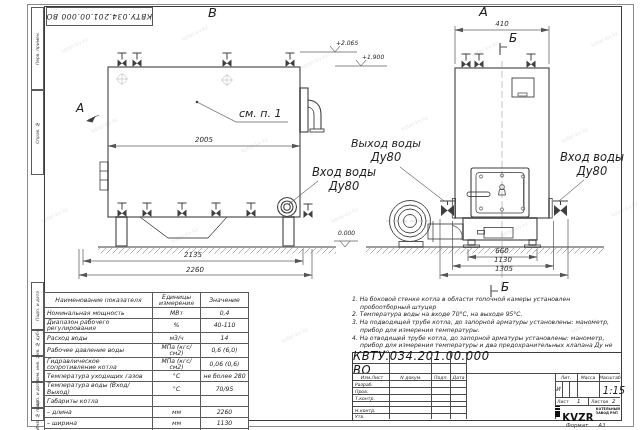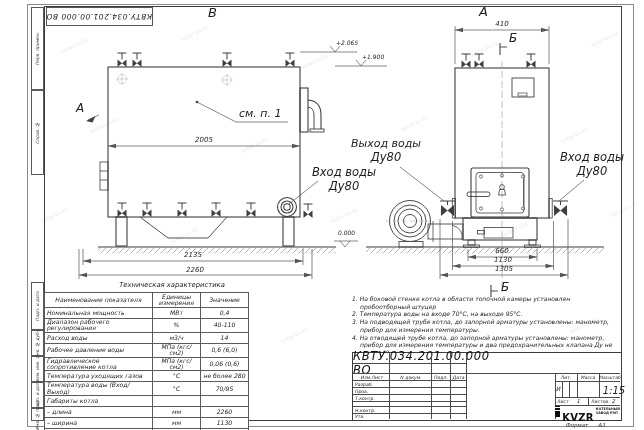--- a/index.html
+++ b/index.html
@@ -265,21 +265,20 @@
   <div class="lbl" style="left:362px;top:54px;font-size:6px">+1.900</div>
   <div class="lbl" style="left:338px;top:230px;font-size:6px">0.000</div>
 
   <div class="lbl c" style="left:310px;top:167px;width:68px;font-size:11.5px">Вход воды</div>
   <div class="lbl c" style="left:310px;top:181px;width:68px;font-size:11.5px">Ду80</div>
   <div class="lbl c" style="left:348px;top:138px;width:76px;font-size:11px">Выход воды</div>
   <div class="lbl c" style="left:348px;top:152px;width:76px;font-size:11.5px">Ду80</div>
   <div class="lbl c" style="left:556px;top:152px;width:72px;font-size:11.5px">Вход воды</div>
   <div class="lbl c" style="left:556px;top:166px;width:72px;font-size:11.5px">Ду80</div>
 
-  <div class="tbl-title">Техническая характеристика</div>
   <table class="spec">
     <colgroup>
         <col style="width:108px">
         <col style="width:48px">
         <col style="width:48px">
       </colgroup>
     <tbody>
         <tr>
       <th>Наименование показателя</th>
       <th>Единицы измерения</th>

